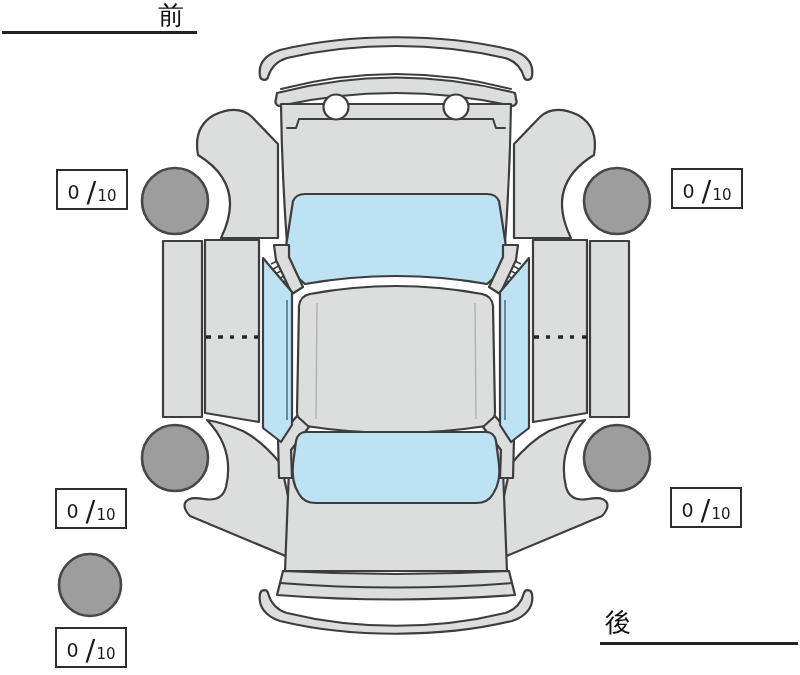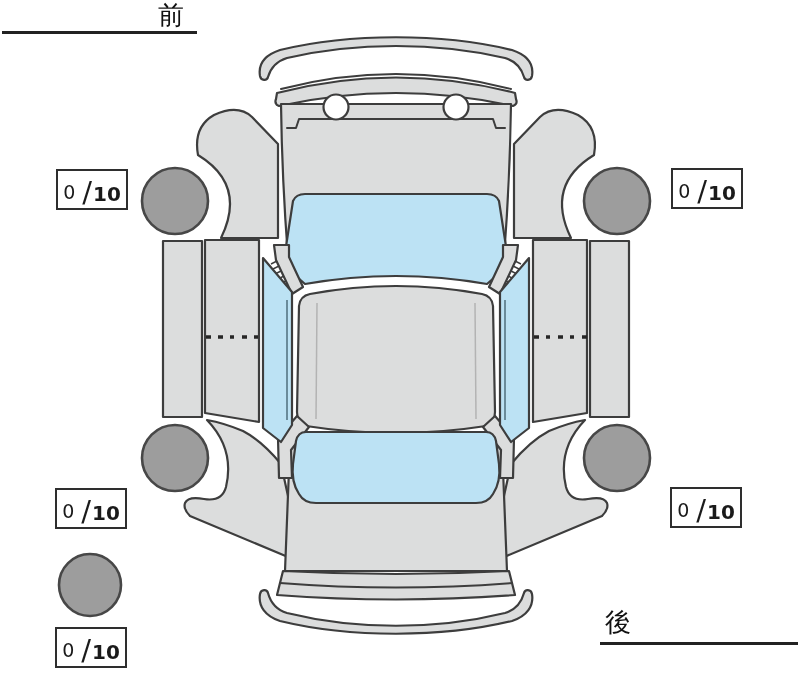--- a/index.html
+++ b/index.html
@@ -21,21 +21,21 @@
   
   .dirlabel{position:absolute;font-size:26px;color:#111;line-height:1;letter-spacing:1px;}
   .rule{position:absolute;height:3px;background:#222;}
   .tread-box{
     position:absolute;width:72px;height:41px;background:#fff;border:2.5px solid #2e2e2e;
     box-sizing:border-box;display:flex;align-items:flex-end;justify-content:center;
     color:#1a1a1a;
   }
   .tread-box .tv{font-size:19px;line-height:1;margin:0 7px 6px 0;}
   .tread-box .ts{font-size:29px;line-height:0.92;font-weight:400;margin:0 0 2px 0;}
-  .tread-box .tm{font-size:20px;font-weight:700;line-height:1;margin:0 0 4px 1px;}
+  .tread-box .tm{font-size:15px;font-weight:400;line-height:1;margin:0 0 4px 1px;}
 </style>
 </head>
 <body>
 
 <div class="stage">
 
   <svg width="800" height="675" viewBox="0 0 800 675">
 
     <path class="bd" d="M260,76 C258,64 265,55 280,50 C350,33 442,33 512,50 C527,55 534,64 532,76
          C531,81 525,81 524,77 C521,67 515,61 505,58 C436,42 356,42 287,58

